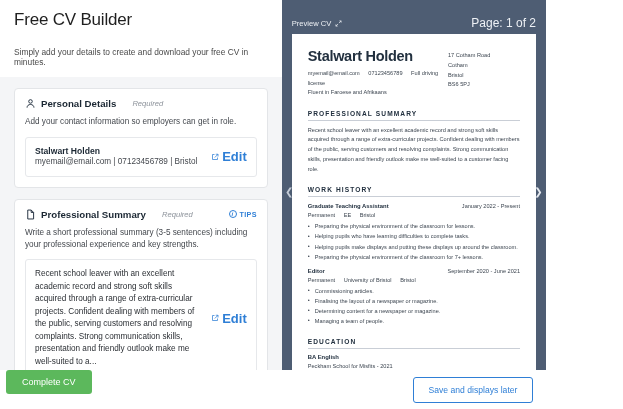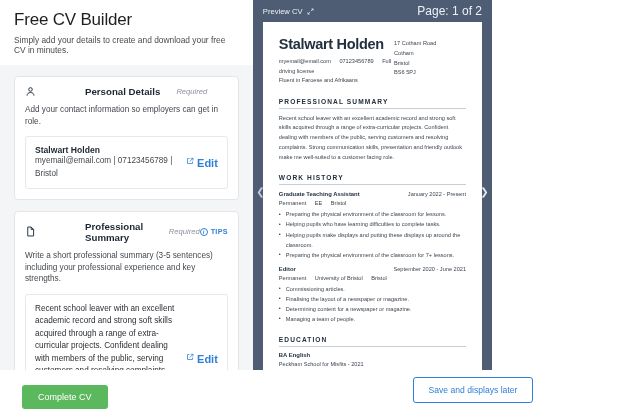--- a/index.html
+++ b/index.html
@@ -2,47 +2,47 @@
 <html><head>
 <meta charset="utf-8">
 <style>
   * { box-sizing: border-box; margin: 0; padding: 0; }
   html, body {
     width: 623px; height: 409px;
     font-family: "Liberation Sans", sans-serif;
     background: #ffffff;
     overflow: hidden;
   }
-  .app { position: relative; width: 492px; height: 409px; display: flex; border-radius: 13px; }
+  .app { position: relative; width: 546px; height: 409px; display: flex; border-radius: 13px; }
 
   
   .left-col {
     width: 323px; height: 409px;
     background: #f4f5f7;
     position: relative;
     overflow: hidden;
   }
   .left-scroll { padding: 0 14px; }
   .page-head { background:#ffffff; padding: 10px 14px 10px 14px; margin: 0 -14px; }
   .page-title {
     font-size: 17px; font-weight: 400; color: #1f1f1f; letter-spacing: -0.2px;
   }
-  .page-sub { font-size: 8.4px; color: #4a4a4a; margin-top: 5px; }
+  .page-sub { font-size: 8.4px; color: #4a4a4a; margin-top: 17px; }
 
   .card {
     background: #ffffff;
     border: 1px solid #e3e5e8;
     border-radius: 4px;
     margin-top: 11px;
     padding: 9px 10px 10px 10px;
   }
   .card-head { display: flex; align-items: center; }
   .card-ico { width: 11px; height: 11px; margin-right: 5px; color:#22303f; display:flex; align-items:center; justify-content:center;}
   .card-ico svg { width: 11px; height: 11px; display:block; }
-  .card-title { font-size: 9.7px; font-weight: bold; color: #1b2733; margin-left: 44px; }
+  .card-title { font-size: 9.7px; font-weight: bold; color: #1b2733; }
   .req { font-size: 7.6px; font-style: italic; color: #8d939b; margin-left: 16px; font-weight: normal; }
   .tips {
     margin-left: auto; display: flex; align-items: center; gap: 3px;
     color: #2f7fd6; font-size: 7.2px; font-weight: bold; letter-spacing: .3px; justify-content: space-between;
   }
   .tips .ti { width: 8px; height: 8px; border-radius: 50%; border: 1px solid #2f7fd6;
     font-size: 6px; line-height: 7px; text-align: center; font-style: italic; font-weight: bold; }
   .card-desc { font-size: 8.2px; color: #44484e; margin-top: 7px; line-height: 1.42; }
 
   .entry {
@@ -54,31 +54,31 @@
   .entry-title { font-size: 8.6px; font-weight: bold; color: #1b2733; }
   .entry-meta { font-size: 8.2px; color: #44484e; line-height: 1.5; }
   .entry-body { font-size: 8.2px; color: #2b2f34; line-height: 1.52; }
   .remove {
     display: flex; align-items: center; gap: 3px;
     font-size: 8.2px; color: #2f7fd6; margin-top: 6px;
   }
   .remove svg { width: 7px; height: 8px; }
   .edit-btn {
     align-self: center;
-    display: flex; align-items: flex-start; gap: 3px;
-    font-size: 11px; font-weight: bold; color: #2f7fd6; white-space: nowrap;
+    display: flex; align-items: center; gap: 3px;
+    font-size: 13px; font-weight: bold; color: #2f7fd6; white-space: nowrap;
   }
   .edit-btn svg { width: 8px; height: 8px; }
 
   
   .right-col {
     width: 300px; height: 409px;
     background: #4e5d73;
     position: relative;
-    padding: 0 10px;
+    padding: 12px 10px;
   }
   .prev-bar {
     display: flex; align-items: center;
     height: 22px; color: #eef1f5; font-size: 7.6px;
   }
   .prev-left { display: flex; align-items: center; gap: 4px; }
   .prev-right { margin-left: auto; font-size: 12px; }
   .expand svg { width: 7px; height: 7px; display:block; }
 
   .doc {
@@ -124,21 +124,21 @@
     display: flex; align-items: center; justify-content: center;
   }
   .nav-left { left: 2px; }
   .nav-right { right: 2px; color: #e6eaf0; }
 
   
   .bottom {
     position: absolute; left: 0; bottom: 0; width: 623px; height: 39px;
     display: flex; align-items: center; background: transparent;
   }
-  .bottom-l { width: 323px; height: 39px; background: #ffffff; display: flex; align-items: flex-end; padding-left: 22px; }
+  .bottom-l { width: 323px; height: 39px; background: #ffffff; display: flex; align-items: flex-start; padding-left: 6px; }
   .bottom-r { width: 300px; height: 39px; background: #ffffff; display: flex; align-items: center; justify-content: center; }
   .btn-green {
     background: #5cb85c; color: #ffffff; border: none;
     font-size: 9px; border-radius: 3px; padding: 7px 16px;
     font-family: "Liberation Sans", sans-serif;
   }
   .btn-outline {
     background: #ffffff; color: #2f7fd6; border: 1px solid #2f7fd6;
     font-size: 8.6px; border-radius: 3px; padding: 7px 15px;
     font-family: "Liberation Sans", sans-serif;

